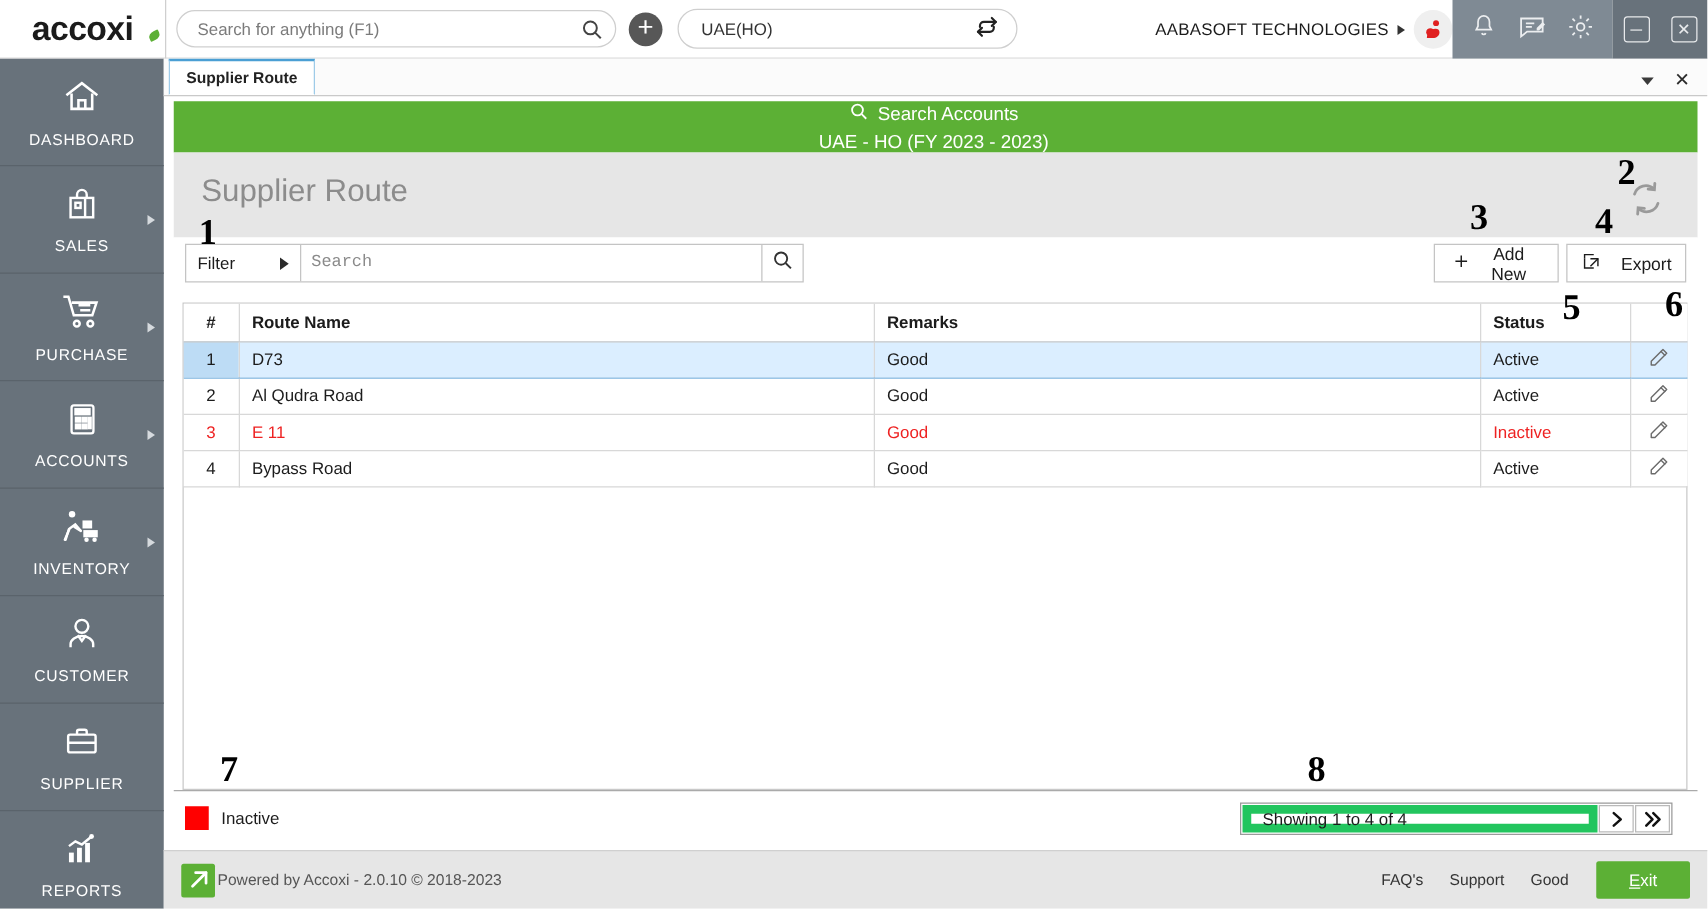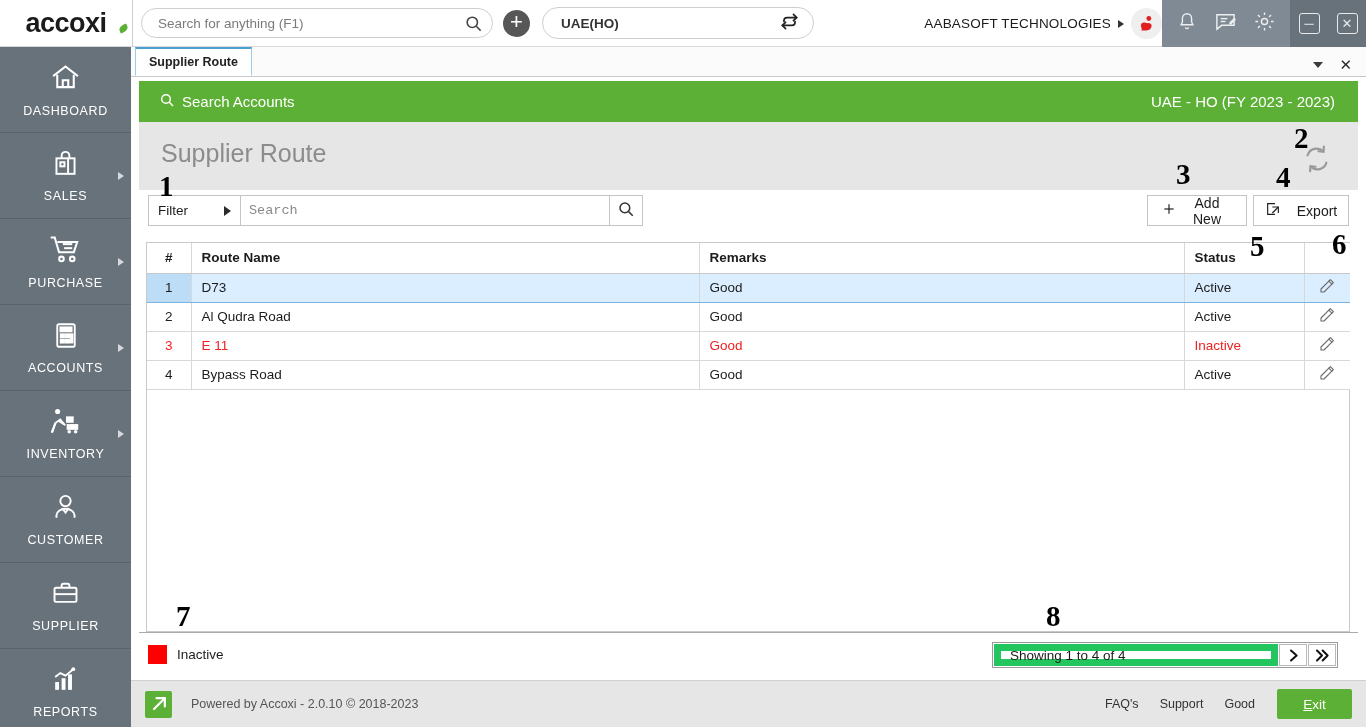--- a/index.html
+++ b/index.html
@@ -49,21 +49,21 @@
     background: #575757; color: #fff; display: flex;
     align-items: center; justify-content: center;
     font-size: 22px; line-height: 1; font-weight: 300; padding-bottom: 3px;
   }
   .branch-box {
     margin-left: 12px; width: 272px; height: 32px;
     border: 1px solid #cfcfcf; border-radius: 16px;
     display: flex; align-items: center; padding: 0 14px 0 18px;
     justify-content: space-between; background: #fff;
   }
-  .branch-box span { font-size: 13.5px; color: #333; font-weight: bold; }
+  .branch-box span { font-size: 13.5px; color: #333; }
   .company-zone {
     position: absolute; right: 204px; top: 0; height: 47px;
     display: flex; align-items: center; gap: 7px;
   }
   .company-name { font-size: 13.5px; color: #1b1b1b; letter-spacing: .2px; }
   .company-caret {
     width: 0; height: 0; border-left: 6px solid #333;
     border-top: 4.5px solid transparent; border-bottom: 4.5px solid transparent;
   }
   .avatar {
@@ -123,21 +123,21 @@
   .tab-caret {
     width: 0; height: 0; border-top: 6px solid #3a3a3a;
     border-left: 5px solid transparent; border-right: 5px solid transparent;
   }
   .tab-close { font-size: 15px; color: #2b2b2b; line-height: 1; }
 
   
   .greenbar {
     position: absolute; left: 139px; top: 81px; width: 1219px; height: 41px;
     background: #5cb035; display: flex; align-items: center;
-    justify-content: space-between; padding: 0 23px 0 20px; color: #fff;
+    justify-content: space-between; padding: 0 23px 0 20px; color: #fff; flex-direction: column;
   }
   .greenbar-left { display: flex; align-items: center; gap: 7px; font-size: 15px; }
   .greenbar-right { font-size: 15px; }
 
   
   .titlearea {
     position: absolute; left: 139px; top: 122px; width: 1219px; height: 68px;
     background: #e6e6e6;
   }
   .page-title {
@@ -242,21 +242,21 @@
   .footer {
     position: absolute; left: 131px; top: 680px; width: 1235px; height: 47px;
     background: #e6e6e6; display: flex; align-items: center;
     padding: 0 0 0 14px; border-top: 1px solid #d0d0d0;
   }
   .footer-logo {
     width: 27px; height: 27px; background: #5cb035; display: flex;
     align-items: center; justify-content: center; color: #fff;
     font-size: 17px; border-radius: 2px;
   }
-  .footer-text { margin-left: 19px; font-size: 12.5px; color: #555; }
+  .footer-text { margin-left: 2px; font-size: 12.5px; color: #555; }
   .footer-links {
     margin-left: auto; display: flex; align-items: center; gap: 21px;
     font-size: 12.5px; color: #333;
   }
   .exit-btn {
     margin-left: 22px; margin-right: 14px; width: 75px; height: 30px;
     background: #5cb035; color: #fff; display: flex; align-items: center;
     justify-content: center; font-size: 13.5px; border-radius: 2px;
   }
   .exit-btn u { text-decoration: underline; }

